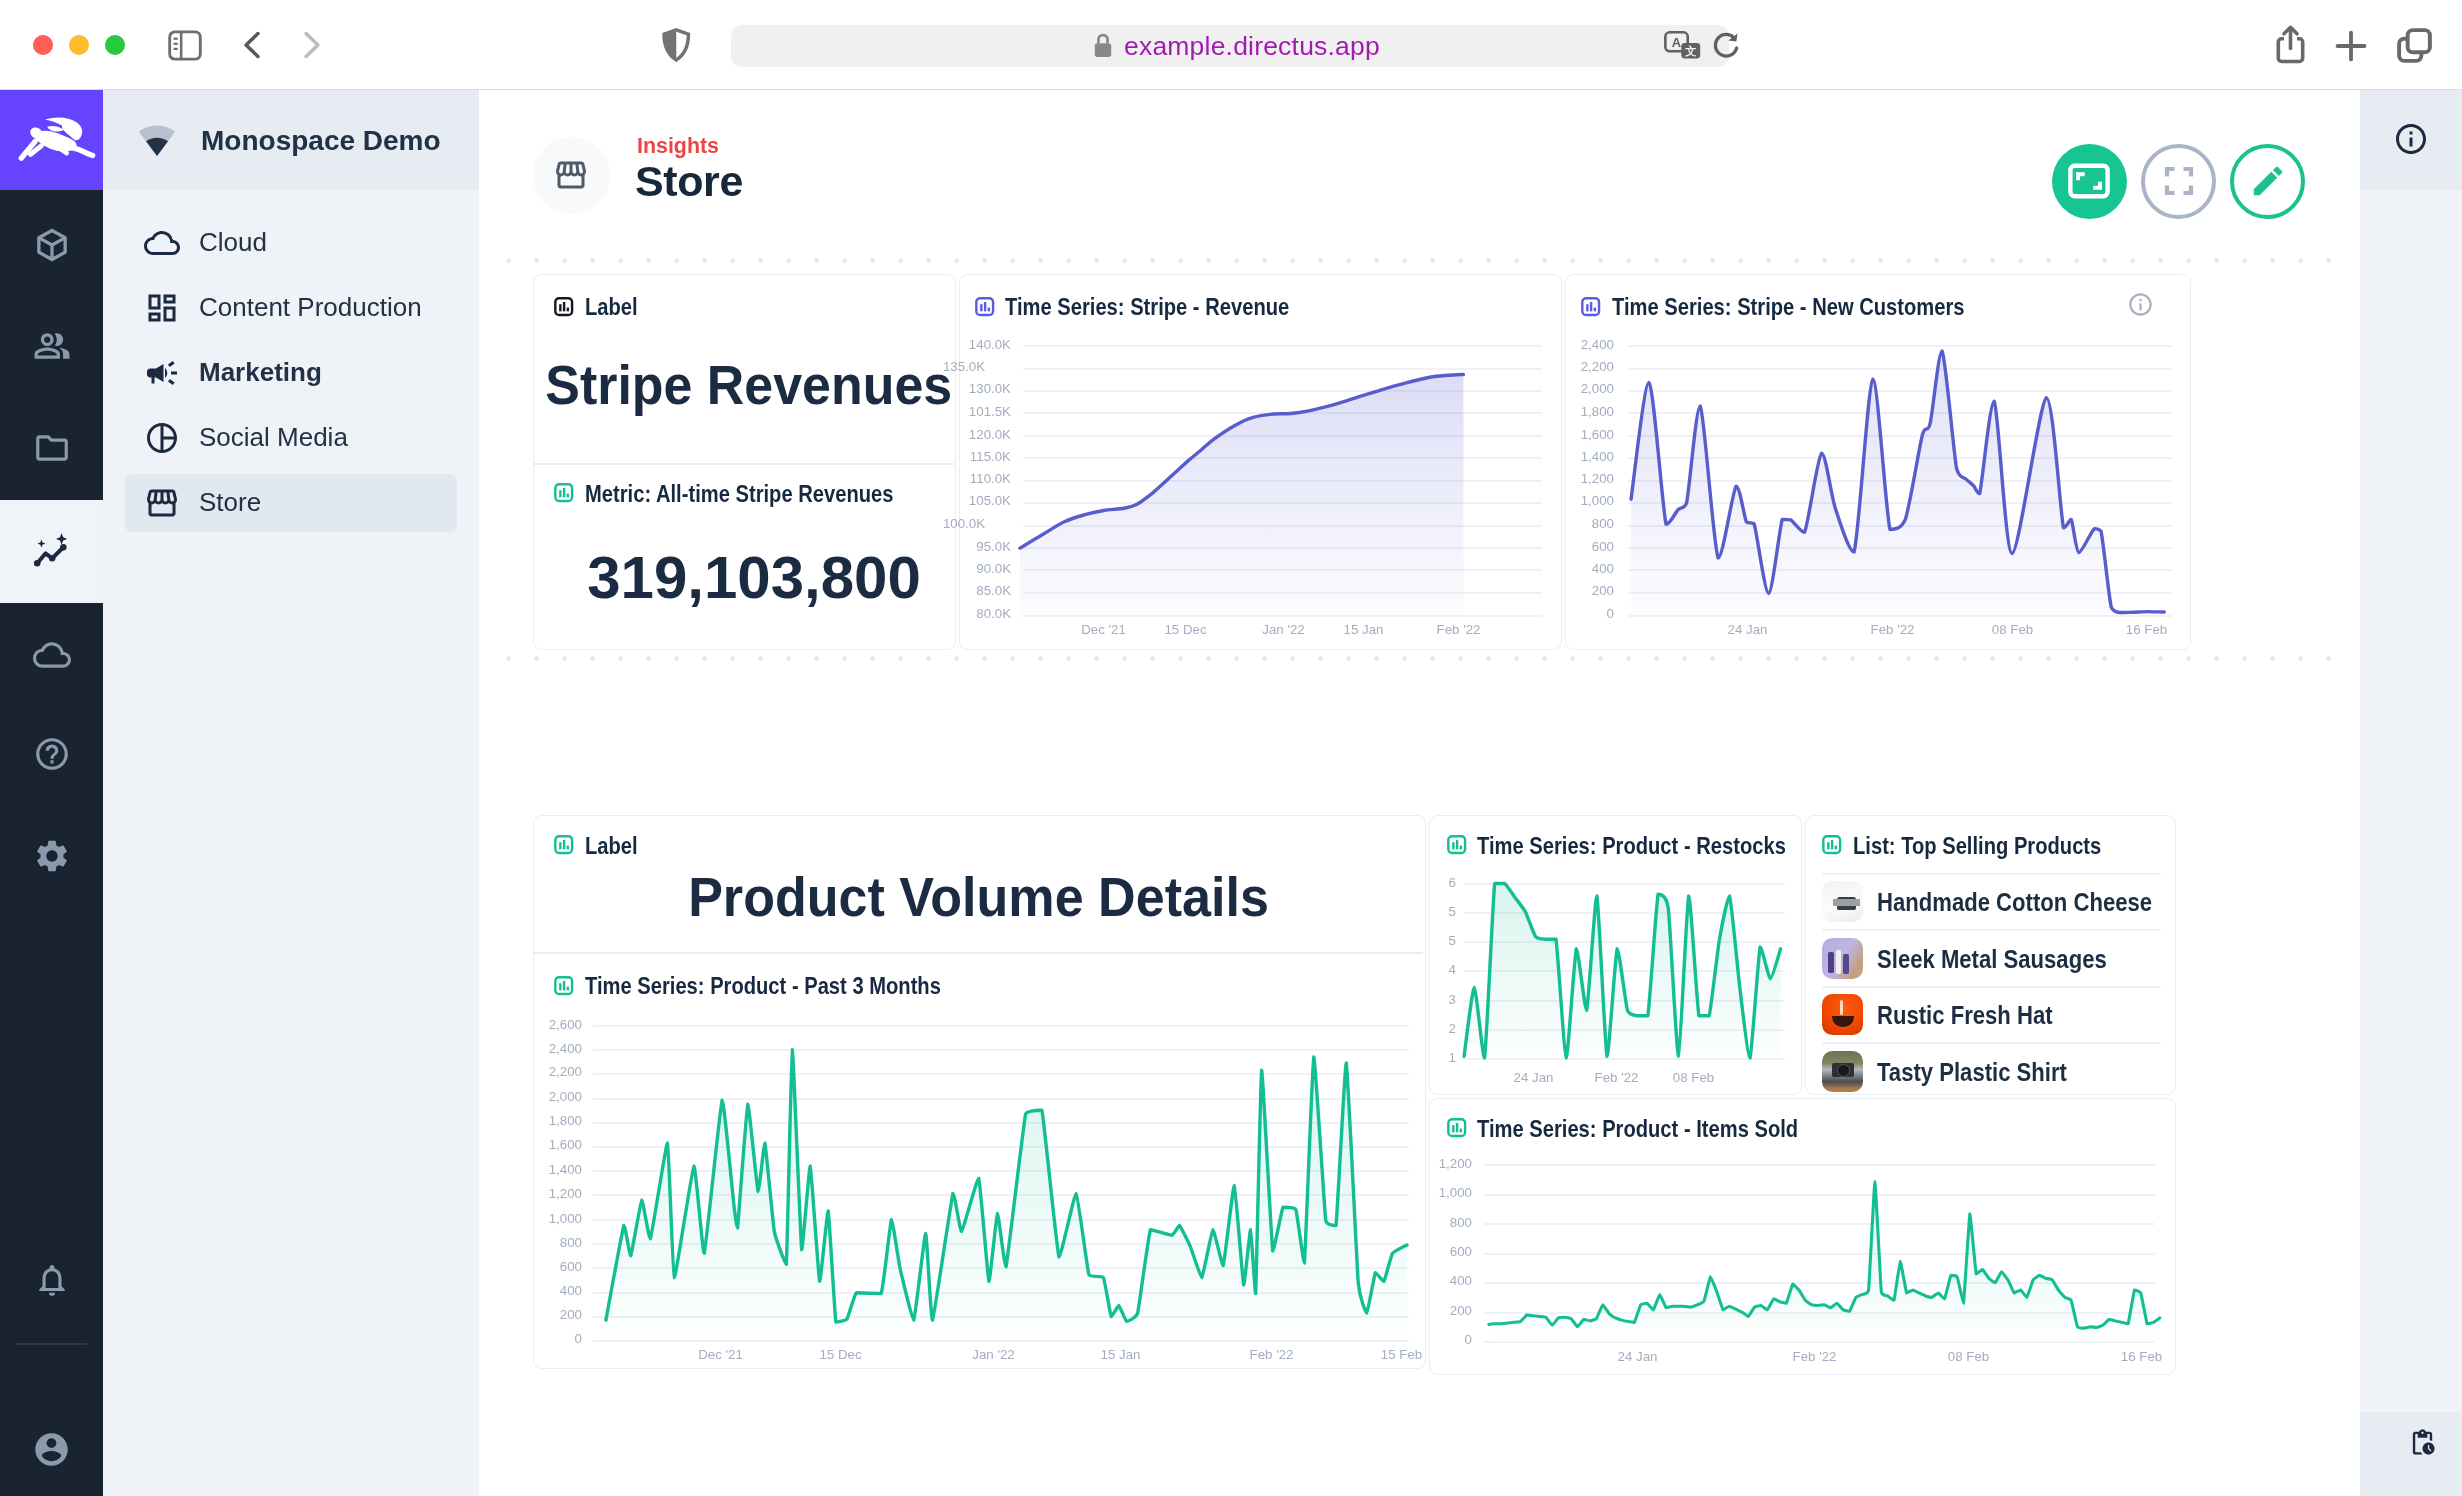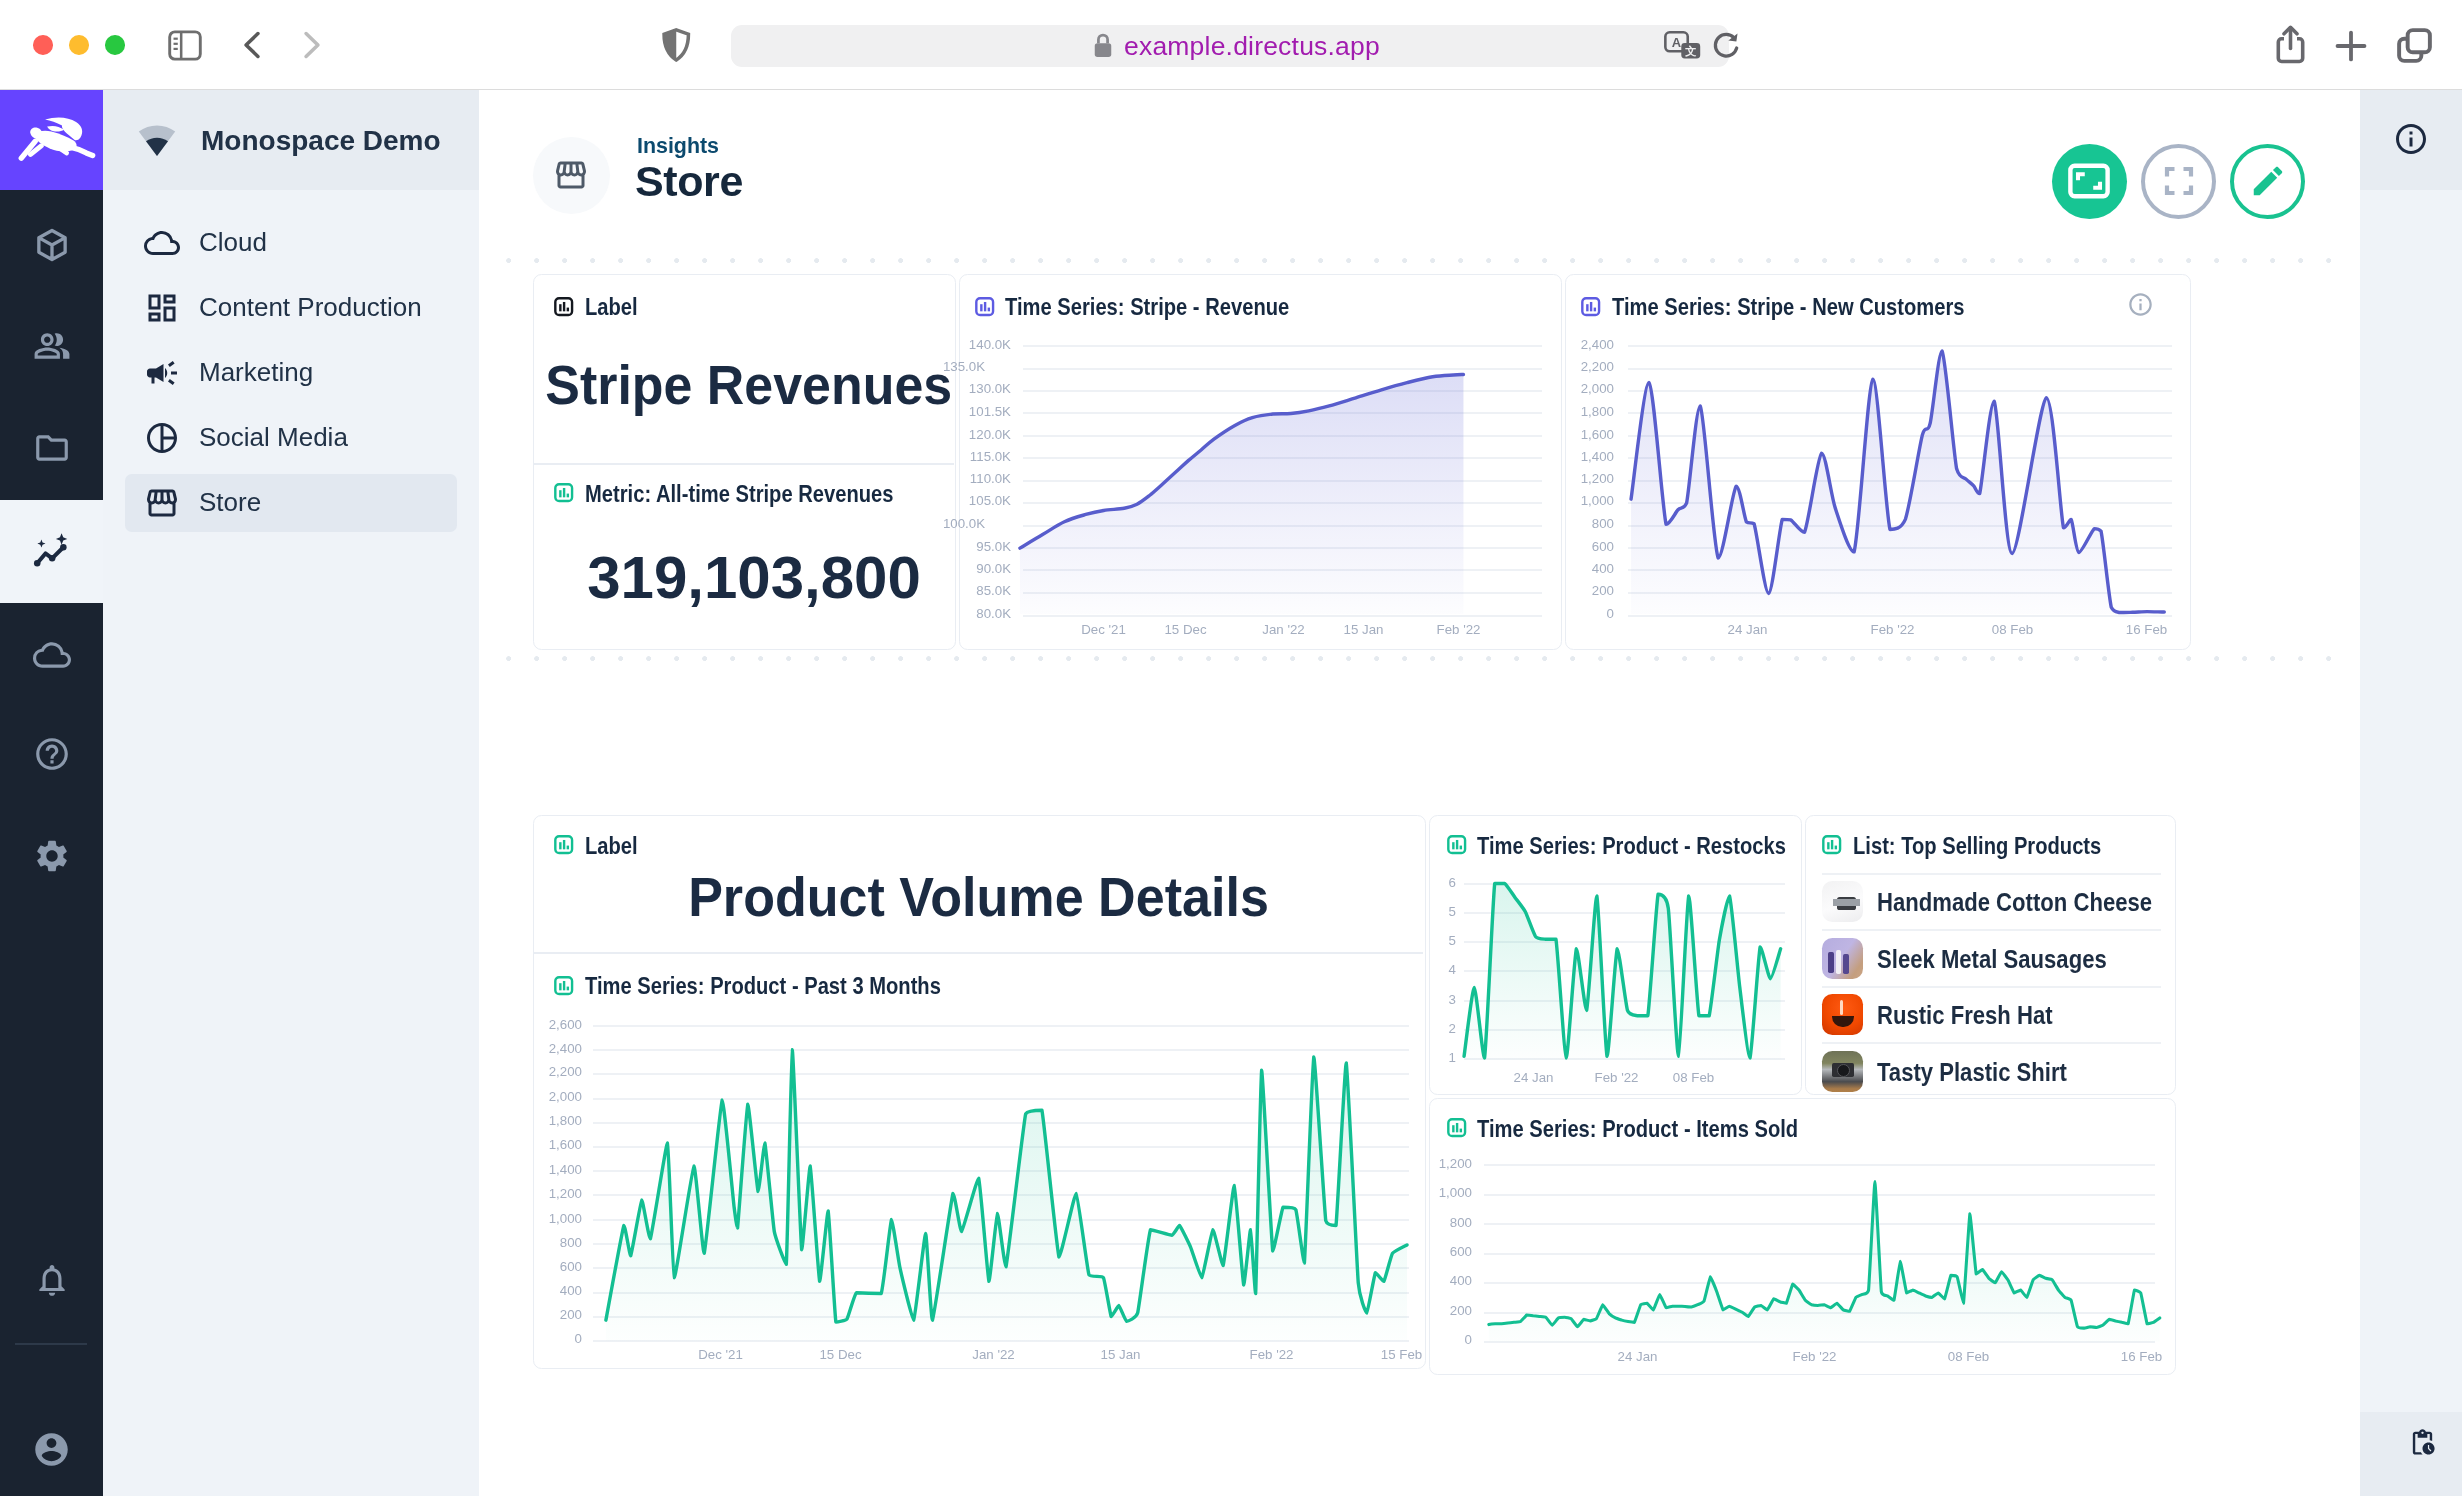--- a/index.html
+++ b/index.html
@@ -123,21 +123,21 @@
     <path d="M19.35 10.04A7.49 7.49 0 0 0 12 4C9.11 4 6.6 5.64 5.35 8.04A5.994 5.994 0 0 0 0 14c0 3.31 2.69 6 6 6h13c2.76 0 5-2.24 5-5 0-2.64-2.05-4.78-4.65-4.96zM19 18H6c-2.21 0-4-1.79-4-4s1.79-4 4-4h.71C7.37 7.69 9.48 6 12 6c3.04 0 5.5 2.46 5.5 5.5v.5H19c1.66 0 3 1.34 3 3s-1.34 3-3 3z"></path>
   </svg>
 <div class="abs" style="left:199px;top:227px;font-size:26px;color:#213247;font-weight:500">Cloud</div>
 <svg style="position:absolute;left:144px;top:290px;opacity:1" width="36" height="36" viewBox="0 0 24 24" fill="#1c2940">
     <path d="M19 5v2h-4V5h4M9 5v6H5V5h4m10 8v6h-4v-6h4M9 17v2H5v-2h4M21 3h-8v6h8V3zM11 3H3v10h8V3zm10 8h-8v10h8V11zm-10 4H3v6h8v-6z"></path>
   </svg>
 <div class="abs" style="left:199px;top:292px;font-size:26px;color:#213247;font-weight:500">Content Production</div>
 <svg style="position:absolute;left:144px;top:355px;opacity:1" width="36" height="36" viewBox="0 0 24 24" fill="#1c2940">
     <path d="M18 11v2h4v-2h-4zm-2 6.61c.96.71 2.21 1.65 3.2 2.39.4-.53.8-1.07 1.2-1.6-.99-.74-2.24-1.68-3.2-2.4-.4.54-.8 1.08-1.2 1.61zM20.4 5.6c-.4-.53-.8-1.07-1.2-1.6-.99.74-2.24 1.68-3.2 2.4.4.53.8 1.07 1.2 1.6.96-.72 2.21-1.65 3.2-2.4zM4 9c-1.1 0-2 .9-2 2v2c0 1.1.9 2 2 2h1v4h2v-4h1l5 3V6L8 9H4zm11.5 3c0-1.33-.58-2.53-1.5-3.35v6.69c.92-.81 1.5-2.01 1.5-3.34z"></path>
   </svg>
-<div class="abs" style="left:199px;top:357px;font-size:26px;color:#213247;font-weight:400">Marketing</div>
+<div class="abs" style="left:199px;top:357px;font-size:26px;color:#213247;font-weight:700">Marketing</div>
 <svg style="position:absolute;left:144px;top:420px;opacity:1" width="36" height="36" viewBox="0 0 24 24" fill="#1c2940">
     <path d="M12 2C6.48 2 2 6.48 2 12s4.48 10 10 10 10-4.48 10-10S17.52 2 12 2zm1 2.07c3.61.45 6.48 3.33 6.93 6.93H13V4.07zM4 12c0-4.06 3.07-7.44 7-7.93v15.86c-3.93-.49-7-3.87-7-7.93zm9 7.93V13h6.93c-.45 3.61-3.32 6.48-6.93 6.93z"></path>
   </svg>
 <div class="abs" style="left:199px;top:422px;font-size:26px;color:#213247;font-weight:400">Social Media</div>
 <svg style="position:absolute;left:144px;top:485px;opacity:1" width="36" height="36" viewBox="0 0 24 24" fill="#1c2940">
     <path d="M21.9 8.89l-1.05-4.37c-.22-.9-1-1.52-1.91-1.52H5.05c-.9 0-1.69.63-1.9 1.52L2.1 8.89c-.24 1.02-.02 2.06.62 2.88.08.11.19.19.28.29V19c0 1.1.9 2 2 2h14c1.1 0 2-.9 2-2v-6.94c.09-.09.2-.18.28-.28.64-.82.87-1.87.62-2.89zm-2.99-3.9l1.05 4.37c.1.42.01.84-.25 1.17-.14.18-.44.47-.94.47-.61 0-1.14-.49-1.21-1.14L16.98 5l1.93-.01zM13 5h1.96l.54 4.52c.05.39-.07.78-.33 1.07-.22.26-.54.41-.95.41-.67 0-1.22-.59-1.22-1.31V5zM8.49 9.52L9.04 5H11v4.69c0 .72-.55 1.31-1.29 1.31-.34 0-.65-.15-.89-.41-.25-.29-.38-.68-.33-1.07zm-4.45-.16L5.05 5h1.97l-.58 4.86c-.08.65-.6 1.14-1.21 1.14-.49 0-.8-.29-.93-.47-.27-.32-.36-.75-.26-1.17zM5 19v-6.03c.08.01.15.03.23.03.87 0 1.66-.36 2.24-.95.6.6 1.4.95 2.31.95.87 0 1.65-.36 2.23-.93.59.57 1.39.93 2.29.93.84 0 1.64-.35 2.24-.95.58.59 1.37.95 2.24.95.08 0 .15-.02.23-.03V19H5z"></path>
   </svg>
 <div class="abs" style="left:199px;top:487px;font-size:26px;color:#213247;font-weight:500">Store</div>
 <div class="abs" style="left:2360px;top:90px;width:103px;height:1406px;background:#eff3f8"></div>
 <div class="abs" style="left:2360px;top:90px;width:103px;height:100px;background:#e7ecf2"></div>
@@ -147,21 +147,21 @@
 <div class="abs" style="left:2360px;top:1412px;width:103px;height:84px;background:#e7ecf2"></div>
 <svg style="position:absolute;left:2408px;top:1428px;opacity:1" width="29" height="29" viewBox="0 0 24 24" fill="#1c2940">
     <path d="M17 12c-2.76 0-5 2.24-5 5s2.24 5 5 5 5-2.24 5-5-2.24-5-5-5zm1.65 7.35L16.5 17.2V14h1v2.79l1.85 1.85-.7.71zM18 3h-3.18C14.4 1.84 13.3 1 12 1c-1.3 0-2.4.84-2.82 2H6c-1.1 0-2 .9-2 2v15c0 1.1.9 2 2 2h6.11a6.743 6.743 0 0 1-1.42-2H6V5h2v3h8V5h2v5.08c.71.1 1.38.31 2 .6V5c0-1.1-.9-2-2-2zm-6 2c-.55 0-1-.45-1-1s.45-1 1-1 1 .45 1 1-.45 1-1 1z"></path>
   </svg>
 <div class="dots" style="left:506px;top:258px;width:1847px"></div>
 <div class="dots" style="left:506px;top:656px;width:1847px"></div>
 <div class="abs" style="left:533px;top:137px;width:77px;height:77px;border-radius:50%;background:#f7f9fb"></div>
 <svg style="position:absolute;left:553px;top:157px;opacity:1" width="36" height="36" viewBox="0 0 24 24" fill="#4e5a68">
     <path d="M21.9 8.89l-1.05-4.37c-.22-.9-1-1.52-1.91-1.52H5.05c-.9 0-1.69.63-1.9 1.52L2.1 8.89c-.24 1.02-.02 2.06.62 2.88.08.11.19.19.28.29V19c0 1.1.9 2 2 2h14c1.1 0 2-.9 2-2v-6.94c.09-.09.2-.18.28-.28.64-.82.87-1.87.62-2.89zm-2.99-3.9l1.05 4.37c.1.42.01.84-.25 1.17-.14.18-.44.47-.94.47-.61 0-1.14-.49-1.21-1.14L16.98 5l1.93-.01zM13 5h1.96l.54 4.52c.05.39-.07.78-.33 1.07-.22.26-.54.41-.95.41-.67 0-1.22-.59-1.22-1.31V5zM8.49 9.52L9.04 5H11v4.69c0 .72-.55 1.31-1.29 1.31-.34 0-.65-.15-.89-.41-.25-.29-.38-.68-.33-1.07zm-4.45-.16L5.05 5h1.97l-.58 4.86c-.08.65-.6 1.14-1.21 1.14-.49 0-.8-.29-.93-.47-.27-.32-.36-.75-.26-1.17zM5 19v-6.03c.08.01.15.03.23.03.87 0 1.66-.36 2.24-.95.6.6 1.4.95 2.31.95.87 0 1.65-.36 2.23-.93.59.57 1.39.93 2.29.93.84 0 1.64-.35 2.24-.95.58.59 1.37.95 2.24.95.08 0 .15-.02.23-.03V19H5z"></path>
   </svg>
-<div class="abs" style="left:637px;top:134px;font-size:21.4px;font-weight:bold;color:#0c4a6e">Insights</div>
+<div class="abs" style="left:637px;top:134px;font-size:21.4px;font-weight:bold;color:#ef4444">Insights</div>
 <div class="abs" style="left:635px;top:157px;font-size:43px;font-weight:bold;color:#16283c;letter-spacing:-0.4px">Store</div>
 <div class="abs" style="left:2052px;top:144px;width:75px;height:75px;border-radius:50%;background:#17c593"></div>
 <svg class="abs" style="left:2067px;top:162px" width="44" height="38" viewBox="0 0 26 22">
 <rect x="2" y="2" width="22" height="18" rx="2.5" fill="none" stroke="#fff" stroke-width="2.6"></rect>
 <polyline points="6.5,10.5 6.5,7 10.5,7" fill="none" stroke="#fff" stroke-width="2.4"></polyline>
 <polyline points="19.5,11.5 19.5,15 15.5,15" fill="none" stroke="#fff" stroke-width="2.4"></polyline>
 </svg>
 <div class="abs" style="left:2141px;top:144px;width:75px;height:75px;border-radius:50%;border:4.3px solid #a9b4c6"></div>
 <svg class="abs" style="left:2161px;top:162px" width="36" height="38" viewBox="0 0 24 24">
 <path d="M4 9 V4 h5 M15 4 h5 v5 M20 15 v5 h-5 M9 20 H4 v-5" fill="none" stroke="#a9b4c6" stroke-width="2.8"></path>

